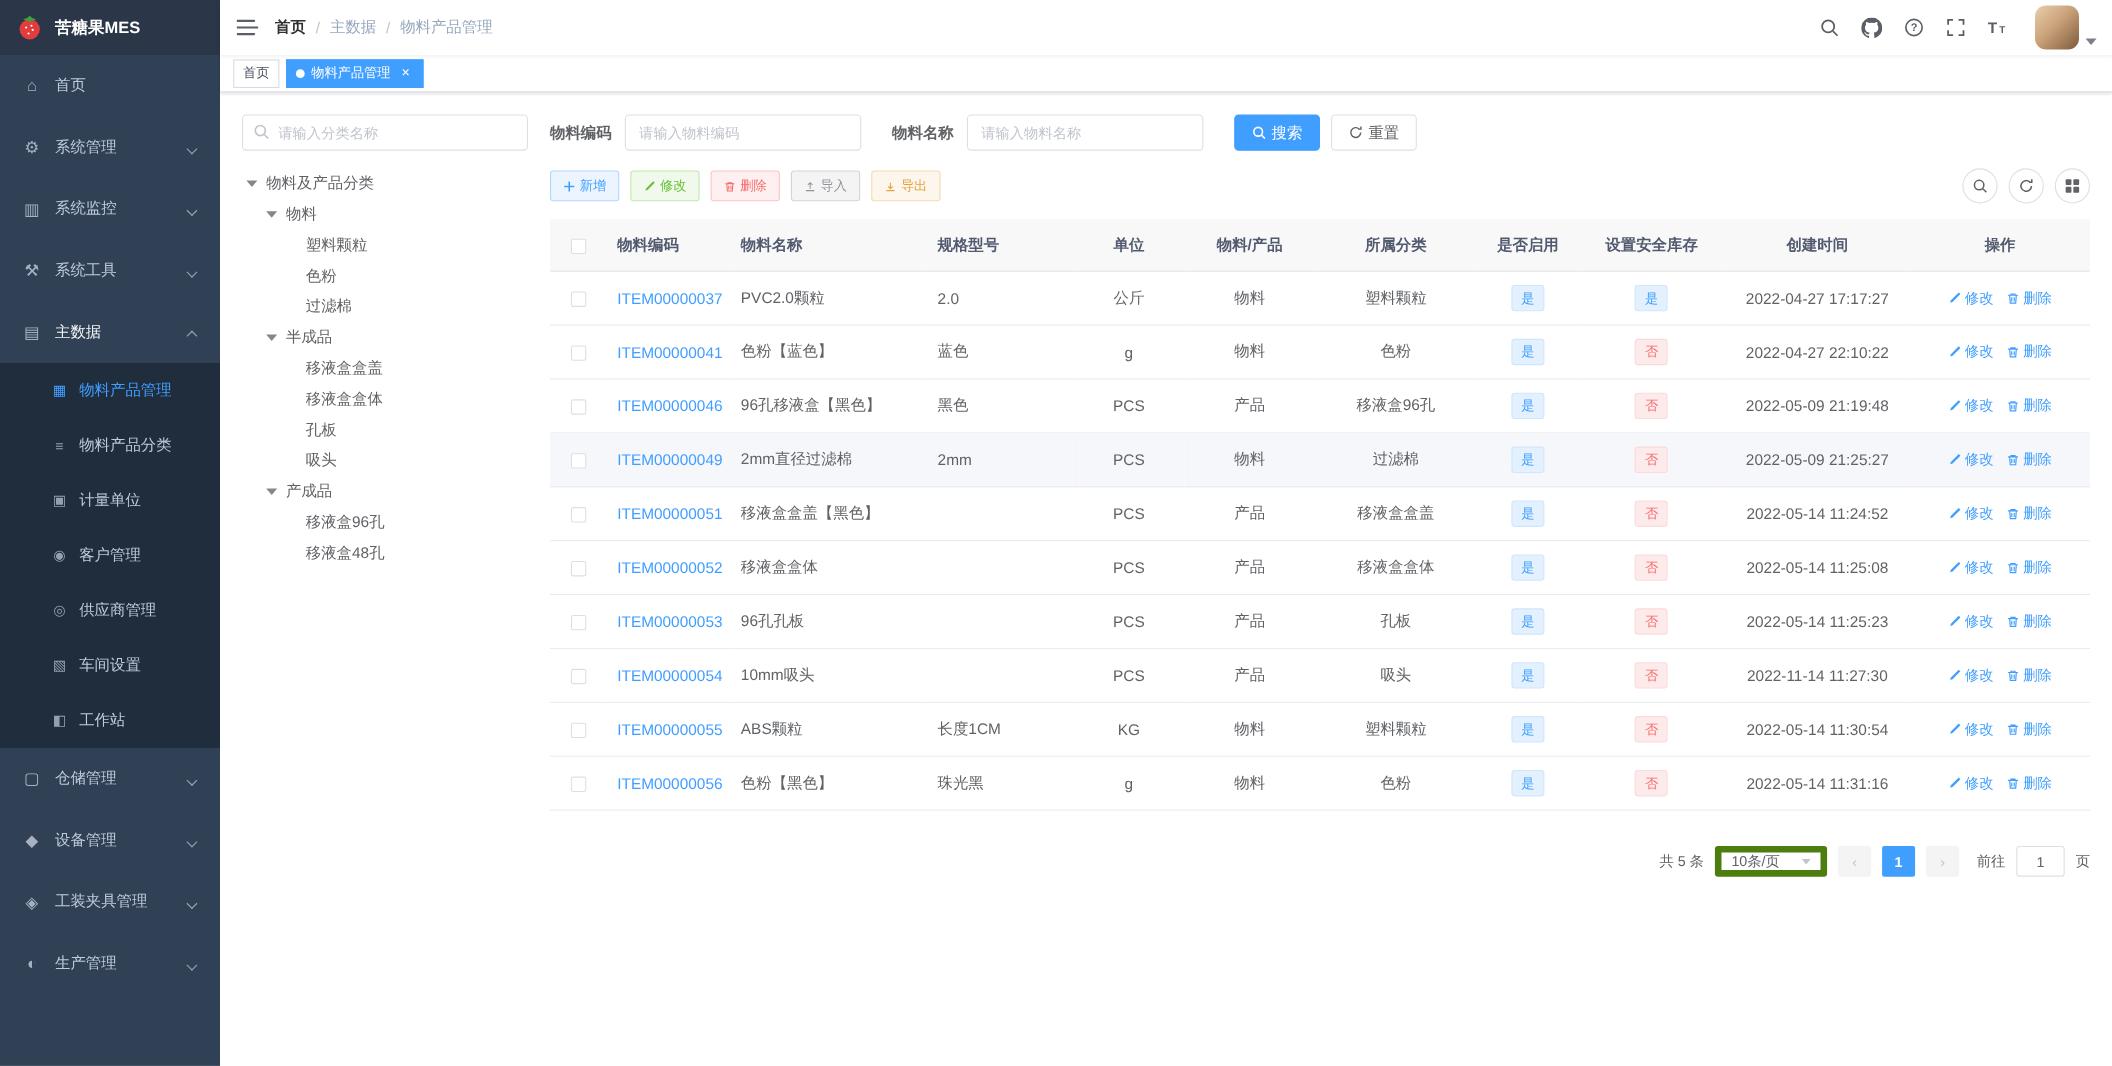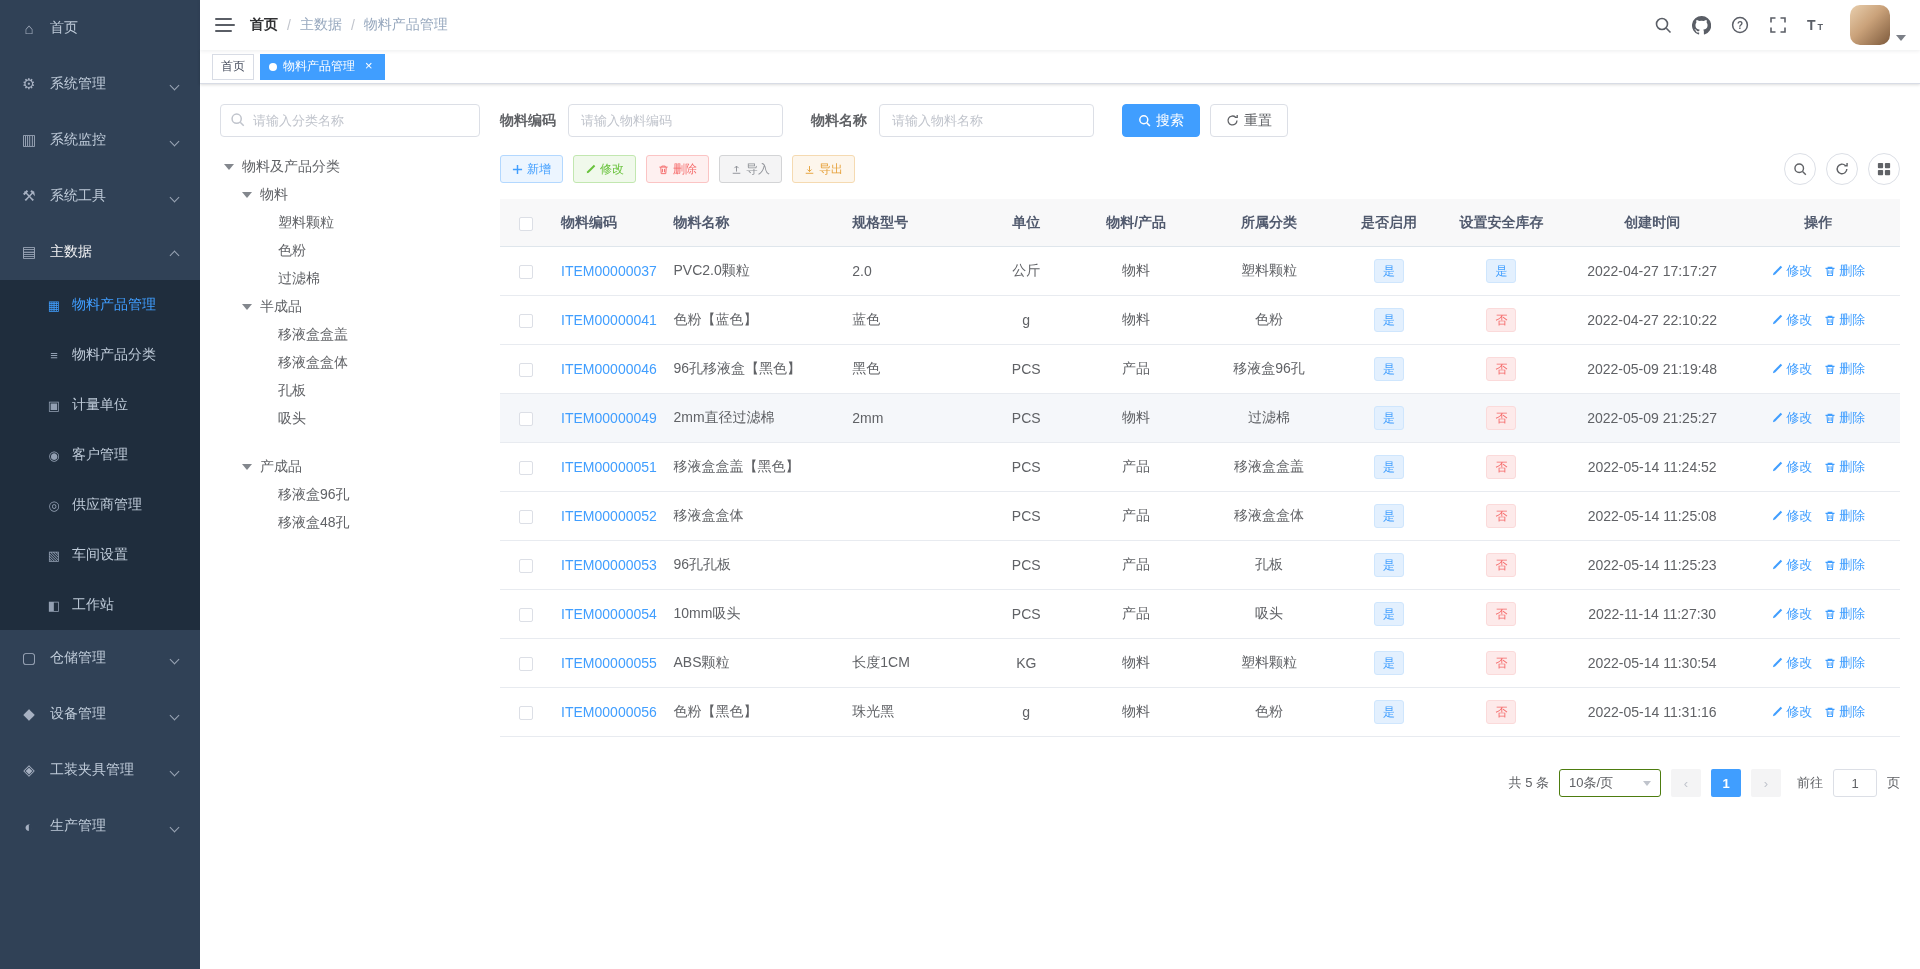--- a/index.html
+++ b/index.html
@@ -86,34 +86,47 @@
   .link{color:#409eff;cursor:pointer;text-decoration:none}
   .chip{display:inline-block;height:24px;line-height:22px;padding:0 8px;font-size:12px;border-radius:3px;border:1px solid}
   .chip-yes{color:#409eff;background:#e3f0fe;border-color:#cfe6fd}
   .chip-no{color:#f56c6c;background:#fdeaea;border-color:#fbdada}
   .op-link{color:#409eff;font-size:13px;display:inline-flex;align-items:center;gap:3px;cursor:pointer}
   .op-link + .op-link{margin-left:12px}
   .op-ic{display:inline-flex}
   .checkbox{display:inline-block;width:14px;height:14px;border:1px solid #dcdfe6;border-radius:2px;background:#fff;vertical-align:middle;cursor:pointer}
 
   .pagination{display:flex;align-items:center;justify-content:flex-end;margin-top:32px;gap:10px;font-size:13px;color:#606266}
-  .page-size-select{width:102px;height:28px;border:1px solid #4d7c0f;border-radius:3px;display:flex;align-items:center;justify-content:space-between;padding:0 9px;cursor:pointer;background:#fff}
+  .page-size-select{width:102px;height:28px;border:6px solid #4d7c0f;border-radius:3px;display:flex;align-items:center;justify-content:space-between;padding:0 9px;cursor:pointer;background:#fff}
   .sel-caret{width:0;height:0;border-left:4px solid transparent;border-right:4px solid transparent;border-top:5px solid #c0c4cc}
   .page-btn{min-width:30px;height:28px;border:none;background:#f4f4f5;border-radius:2px;display:inline-flex;align-items:center;justify-content:center;font-size:13px;color:#606266;cursor:pointer;font-family:inherit}
   .page-btn.disabled{color:#c0c4cc}
   .page-btn.active{background:#409eff;color:#fff;font-weight:bold}
   .goto-label{margin-left:6px}
   .goto-input{width:44px;height:28px;border:1px solid #dcdfe6;border-radius:3px;text-align:center;font-size:13px;color:#606266;outline:none;font-family:inherit}
 </style>
 </head>
 <body>
 
 <div class="app">
 
   <aside class="sidebar">
+    <div class="logo">
+      <span style="display:inline-flex">
+        <svg width="26" height="26" viewBox="0 0 24 24">
+          <circle cx="12" cy="13.5" r="8.5" fill="#e23c3c"></circle>
+          <path d="M12 2c-1 2-4 3-5.5 3 2 1.2 3.5 1 5.5 2.2C14 6 15.5 6.2 17.5 5 16 5 13 4 12 2z" fill="#3aa53a"></path>
+          <circle cx="9" cy="12" r="0.9" fill="#fff"></circle>
+            <circle cx="14.5" cy="14" r="0.9" fill="#fff"></circle>
+          <circle cx="11" cy="17" r="0.9" fill="#fff"></circle>
+            <circle cx="13.5" cy="10.5" r="0.9" fill="#fff"></circle>
+        </svg>
+      </span>
+      <span class="logo-title">苦糖果MES</span>
+    </div>
     <nav class="menu" id="sidebar-menu">
         <div class="menu-item">
           <span class="menu-icon">⌂</span>
           <span class="menu-label">首页</span>
         </div>
         <div class="menu-item">
           <span class="menu-icon">⚙</span>
           <span class="menu-label">系统管理</span>
           <i class="menu-arrow"></i>
         </div>
@@ -295,21 +308,21 @@
               <span>移液盒盒体</span>
             </div>
             <div class="tree-node" style="padding-left: 40px;">
               <i class="tree-caret hidden"></i>
               <span>孔板</span>
             </div>
             <div class="tree-node" style="padding-left: 40px;">
               <i class="tree-caret hidden"></i>
               <span>吸头</span>
             </div>
-            <div class="tree-node" style="padding-left: 22px; margin-top: 20px;">
+            <div class="tree-node" style="padding-left: 22px;">
               <i class="tree-caret"></i>
               <span>产成品</span>
             </div>
             <div class="tree-node" style="padding-left: 40px;">
               <i class="tree-caret hidden"></i>
               <span>移液盒96孔</span>
             </div>
             <div class="tree-node" style="padding-left: 40px;">
               <i class="tree-caret hidden"></i>
               <span>移液盒48孔</span>

